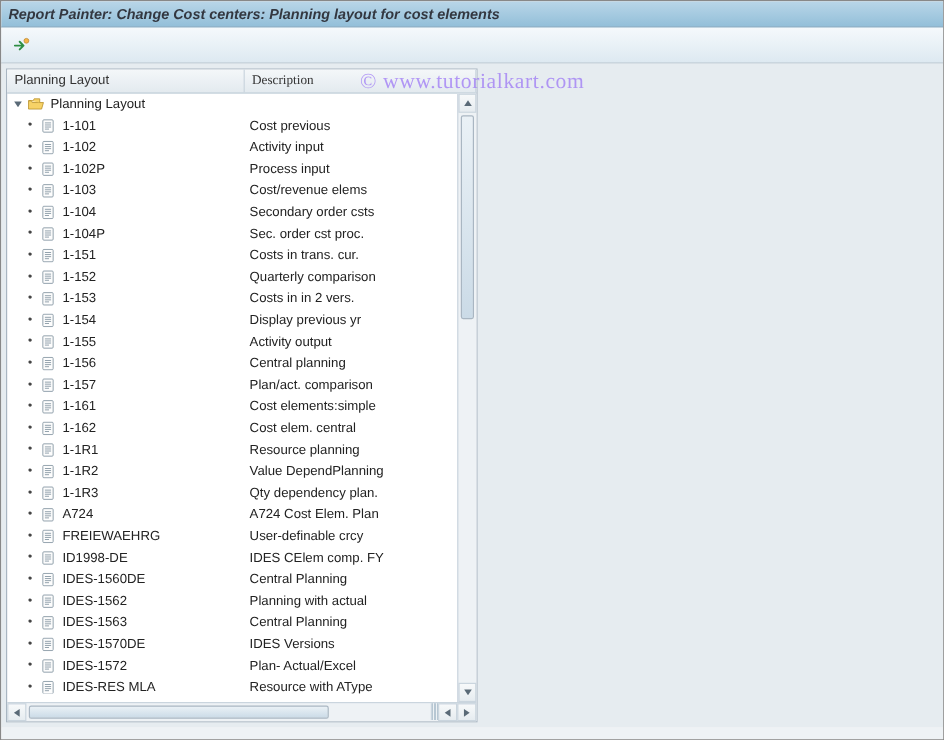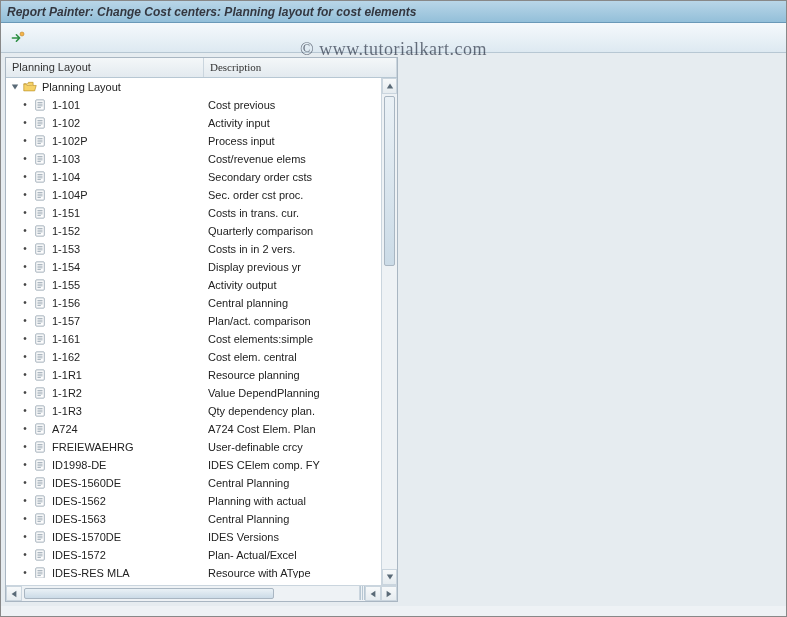--- a/index.html
+++ b/index.html
@@ -40,24 +40,24 @@
       height: 22px;
       display: flex;
       align-items: center;
       justify-content: center;
       border-radius: 3px;
       cursor: pointer;
     }
     .tool-btn svg { width: 16px; height: 16px; }
     .watermark {
       position: absolute;
-      top: 38px;
+      top: 56px;
       left: 50%;
       transform: translateX(-50%);
-      color: #0f172a;
+      color: #8b5cf6;
       font-size: 18px;
       font-family: Georgia, serif;
       letter-spacing: 0.5px;
       z-index: 50;
       pointer-events: none;
       opacity: 0.6;
     }
     .content-area {
       display: flex;
       height: calc(617px - 22px - 30px - 12px);

